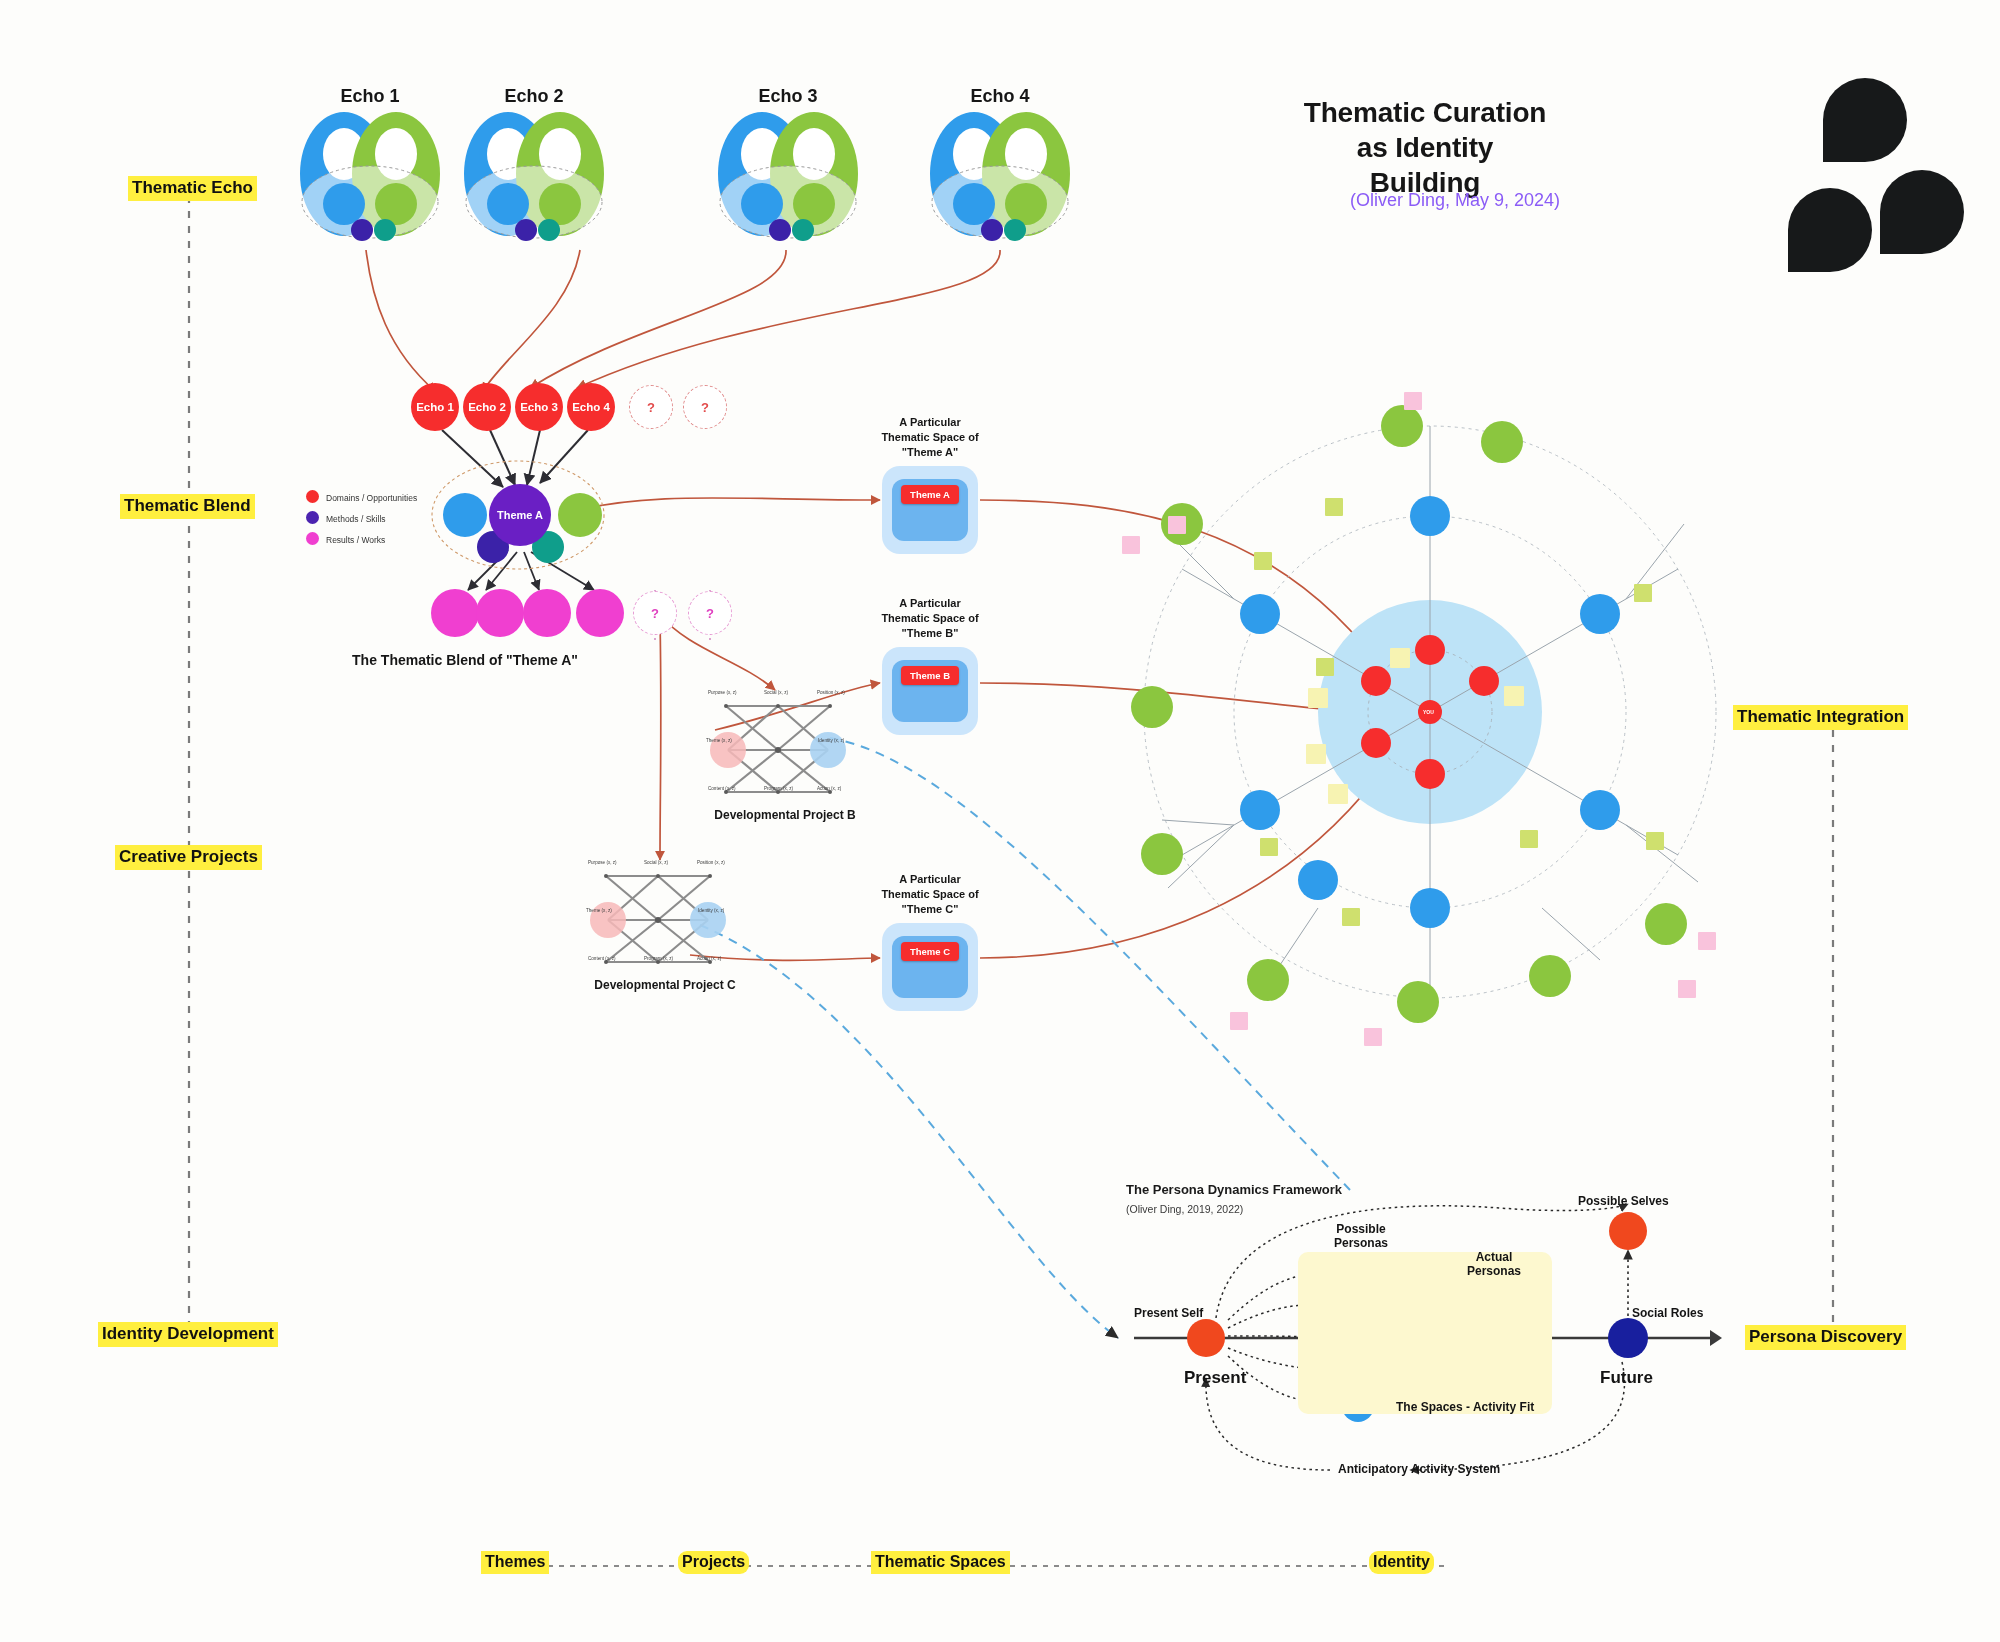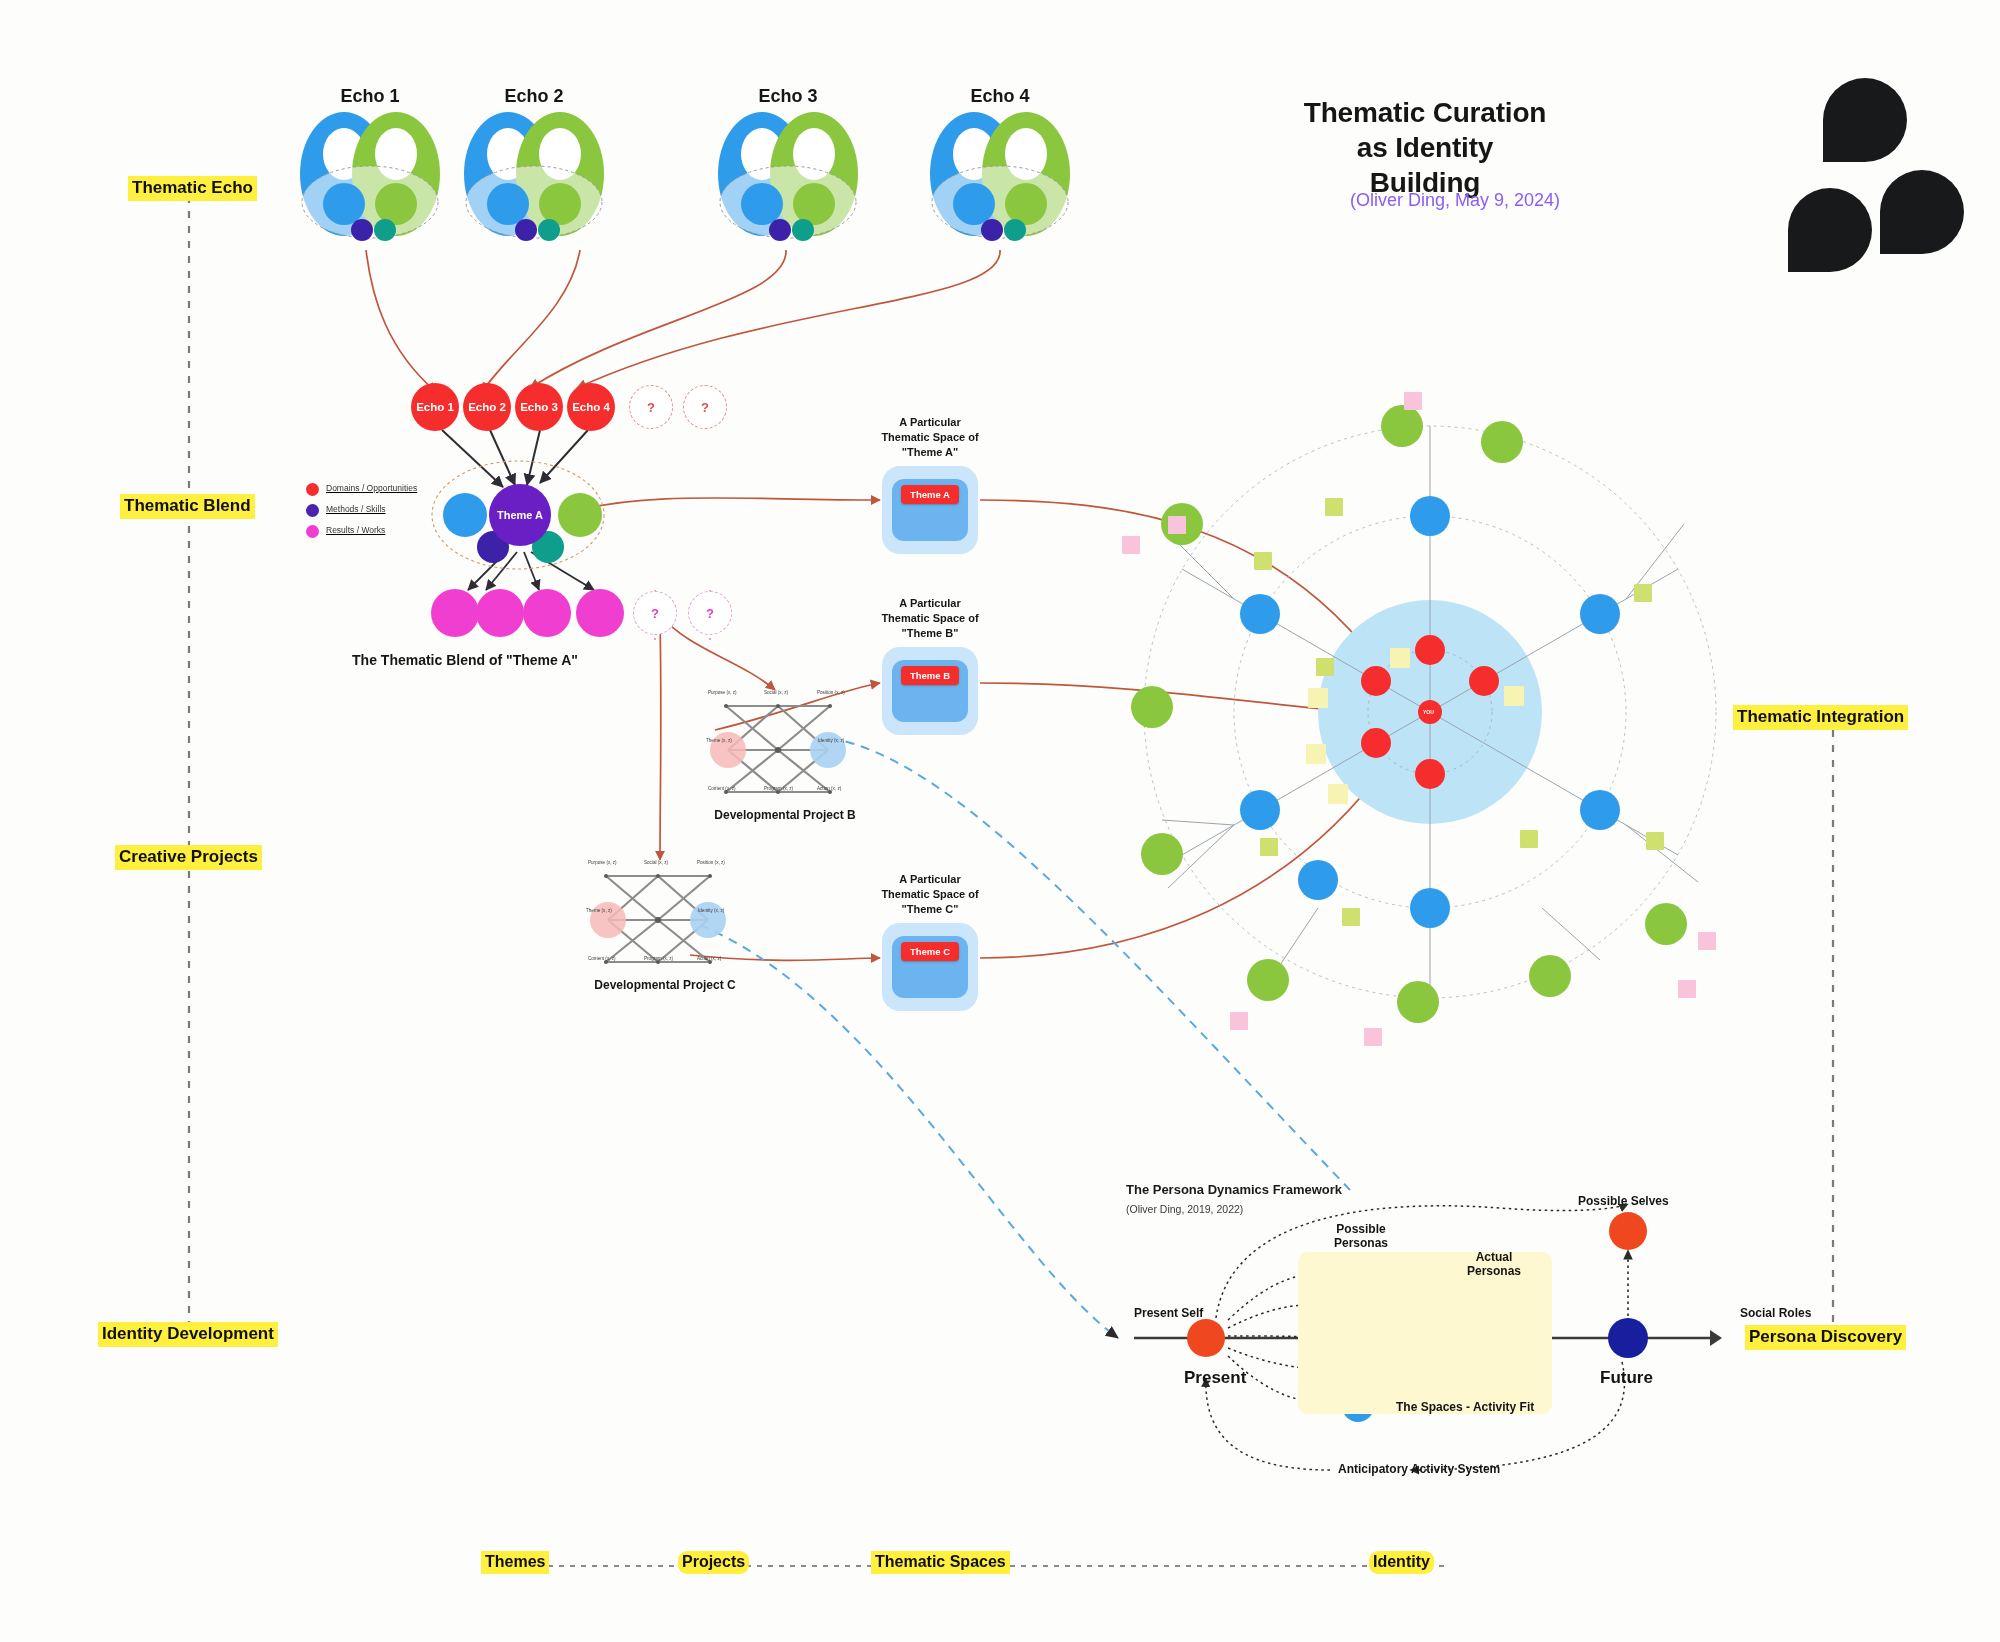--- a/index.html
+++ b/index.html
@@ -54,21 +54,21 @@
   }
   .node-q.pink { border-color:#e79bd4; color:#e040c0; }
   .node-theme {
     position:absolute; width:62px; height:62px; border-radius:50%;
     background:#6a1fc4; color:#fff; font-size:11px; font-weight:bold;
     display:flex; align-items:center; justify-content:center;
   }
 
   
   .legend { position:absolute; left:306px; top:483px; }
-  .legend-row { display:flex; align-items:flex-start; height:20px; margin-bottom:1px;text-decoration:underline; }
+  .legend-row { display:flex; align-items:flex-end; height:20px; margin-bottom:1px; }
   .legend-sw { width:13px; height:13px; border-radius:50%; margin-right:7px; flex:none; }
   .legend-lb { font-size:8.5px; color:#333; white-space:nowrap; }
 
   .blend-caption { position:absolute; left:345px; top:652px; width:240px; text-align:center;
     font-weight:bold; font-size:14px; color:#161616; }
 
   
   .ts-wrap { position:absolute; width:200px; }
   .ts-label { font-size:11px; font-weight:bold; color:#161616; text-align:center; line-height:1.35; }
   .ts-outer {
@@ -575,17 +575,17 @@
   <div class="pf-lab" style="left:1316px; top:1222px; text-align:center; width:90px;">
     <span>Possible</span><br>
     <span>Personas</span>
   </div>
   <div class="pf-lab" style="left:1452px; top:1250px; text-align:center; width:84px;">
     <span>Actual</span><br>
     <span>Personas</span>
   </div>
 
   <div class="pf-lab" style="left:1578px; top:1194px;">Possible Selves</div>
-  <div class="pf-lab" style="left:1740px; top:1306px;">Social Roles</div>
+  <div class="pf-lab" style="left:1632px; top:1306px;">Social Roles</div>
   <div class="pf-lab" style="left:1396px; top:1400px;">The Spaces - Activity Fit</div>
   <div class="pf-lab" style="left:1338px; top:1462px;">Anticipatory Activity System</div>
 
 </div>
 
 </body></html>

